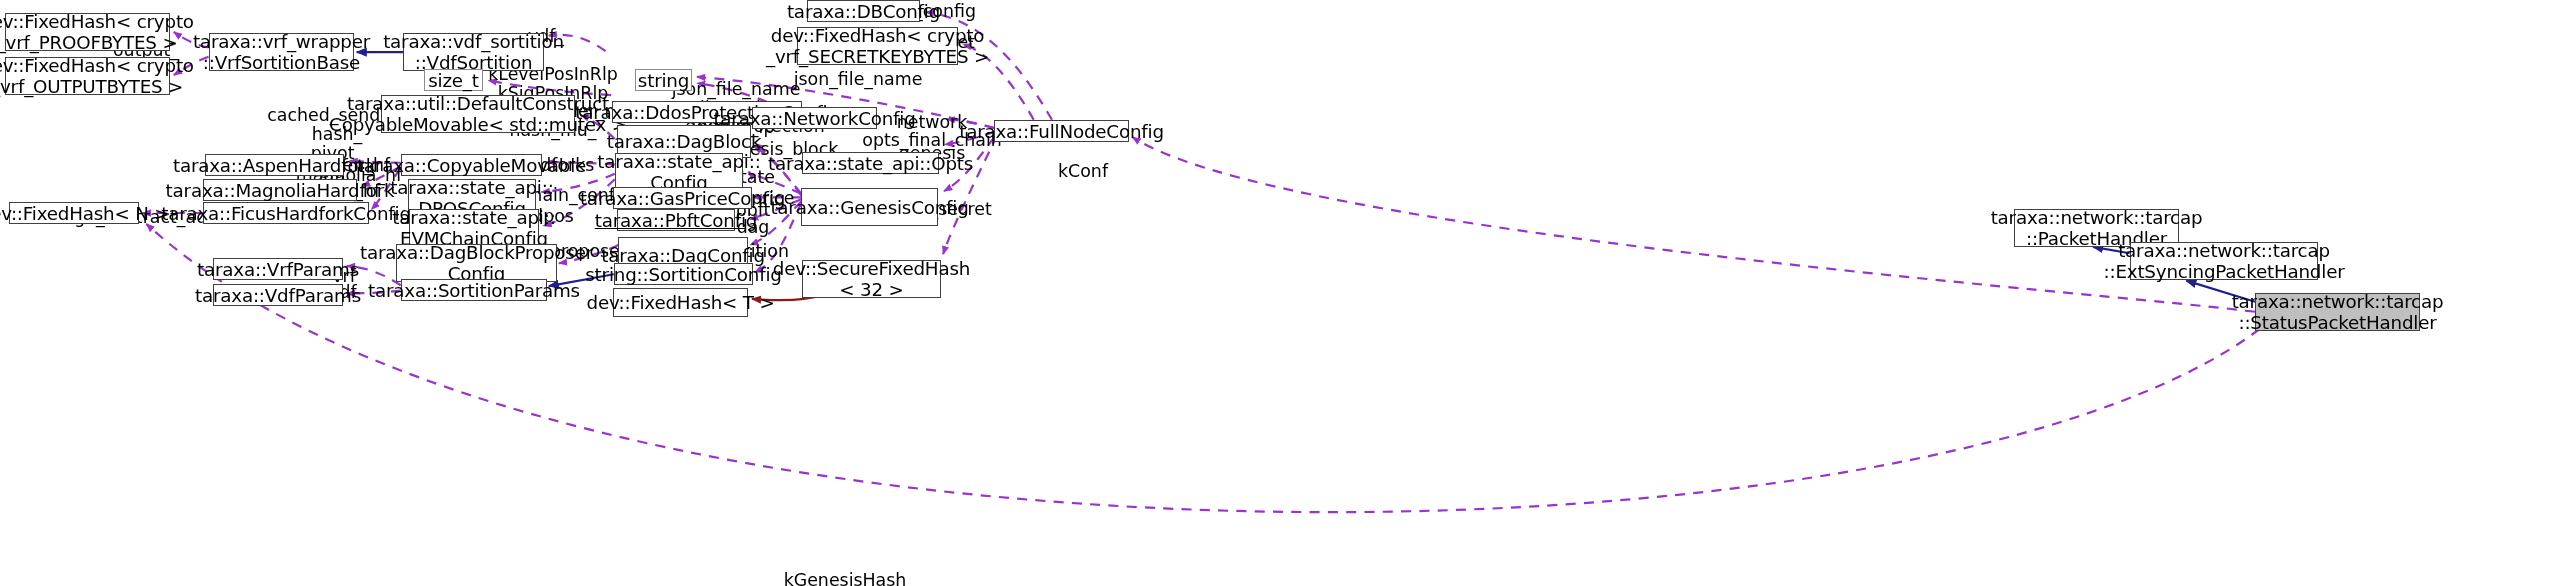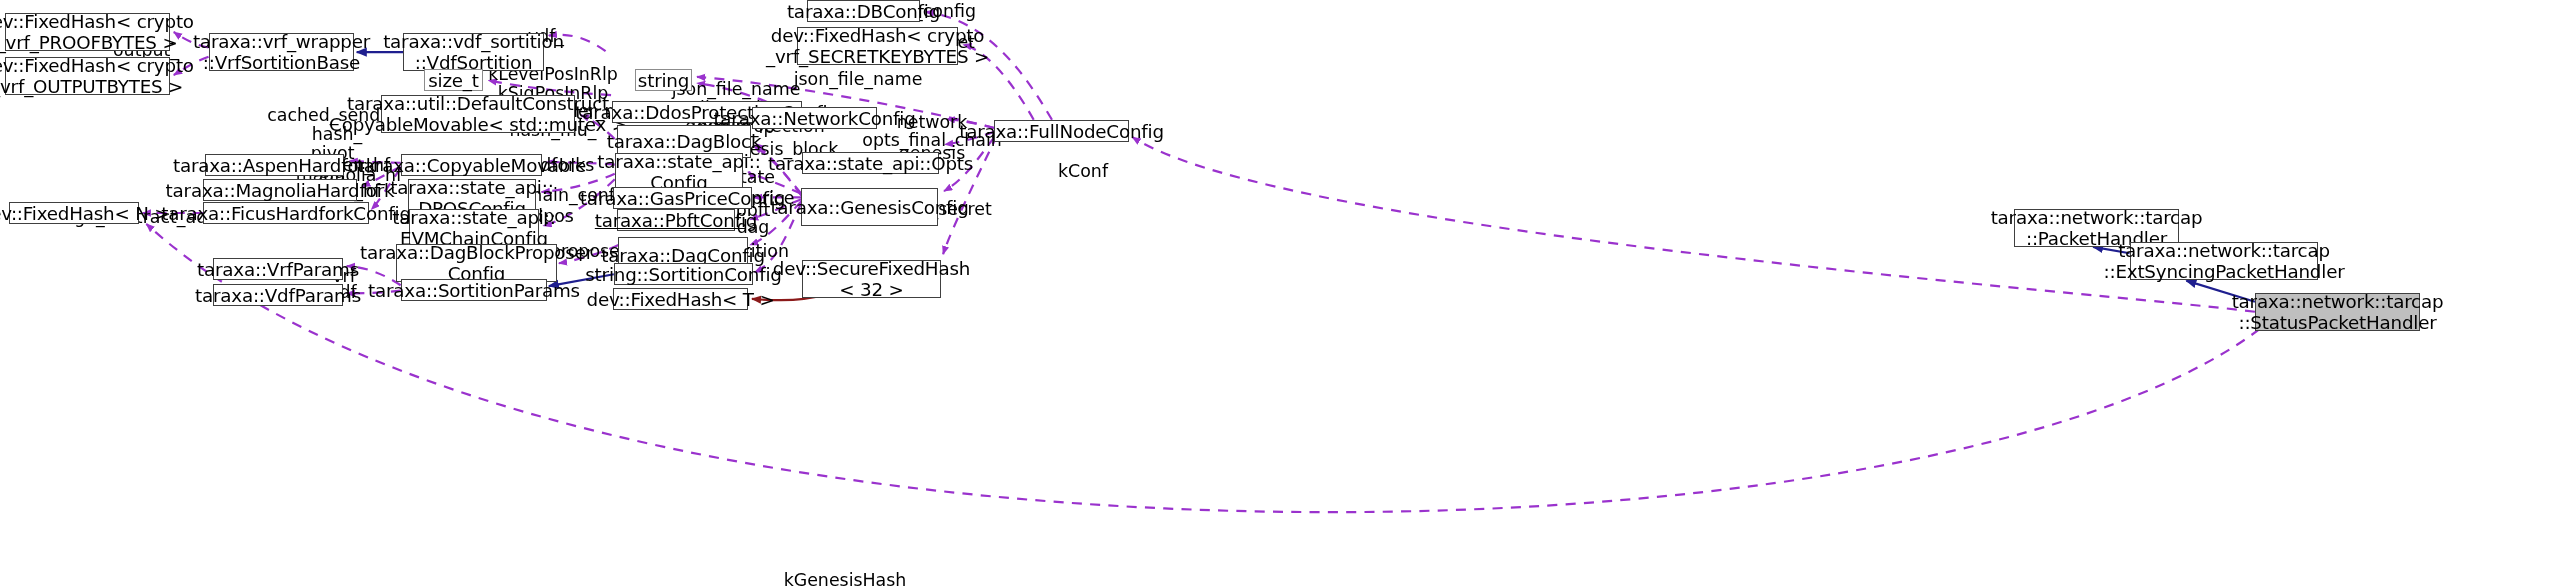--- a/index.html
+++ b/index.html
@@ -138,21 +138,21 @@
     <div class="node" style="left: 396px; top: 244px; width: 161px; height: 38px;">taraxa::DagBlockProposer
 Config</div>
     <div class="node" style="left: 802px; top: 244px; width: 139px; height: 38px; margin-top: 16px;">dev::SecureFixedHash
 &lt; 32 &gt;</div>
     <div class="node" style="left: 2130px; top: 242px; width: 188px; height: 38px;">taraxa::network::tarcap
 ::ExtSyncingPacketHandler</div>
     <div class="node" style="left: 213px; top: 258px; width: 130px; height: 22px;">taraxa::VrfParams</div>
     <div class="node" style="left: 614px; top: 263px; width: 139px; height: 22px;">string::SortitionConfig</div>
     <div class="node" style="left: 213px; top: 284px; width: 130px; height: 22px;">taraxa::VdfParams</div>
     <div class="node" style="left: 401px; top: 279px; width: 146px; height: 22px;">taraxa::SortitionParams</div>
-    <div class="node" style="left: 613px; top: 288px; width: 135px; height: 22px;">dev::FixedHash&lt; T &gt;</div>
+    <div class="node" style="left: 613px; top: 288px; width: 135px; height: 29px;">dev::FixedHash&lt; T &gt;</div>
     <div class="node highlight" style="left: 2255px; top: 293px; width: 165px; height: 38px;">taraxa::network::tarcap
 ::StatusPacketHandler</div>
     <div class="elabel" style="left: 146px; top: 25px;">proof_</div>
     <div class="elabel" style="left: 146px; top: 41px;">output_</div>
     <div class="elabel" style="left: 546px; top: 27.4px;">vdf_</div>
     <div class="elabel" style="left: 553px; top: 65px;">kLevelPosInRlp
 kSigPosInRlp</div>
     <div class="elabel" style="left: 934px; top: 1.8px;">db_config</div>
     <div class="elabel" style="left: 932px; top: 33px;">vrf_secret</div>
     <div class="elabel" style="left: 858px; top: 70px;">json_file_name</div>

